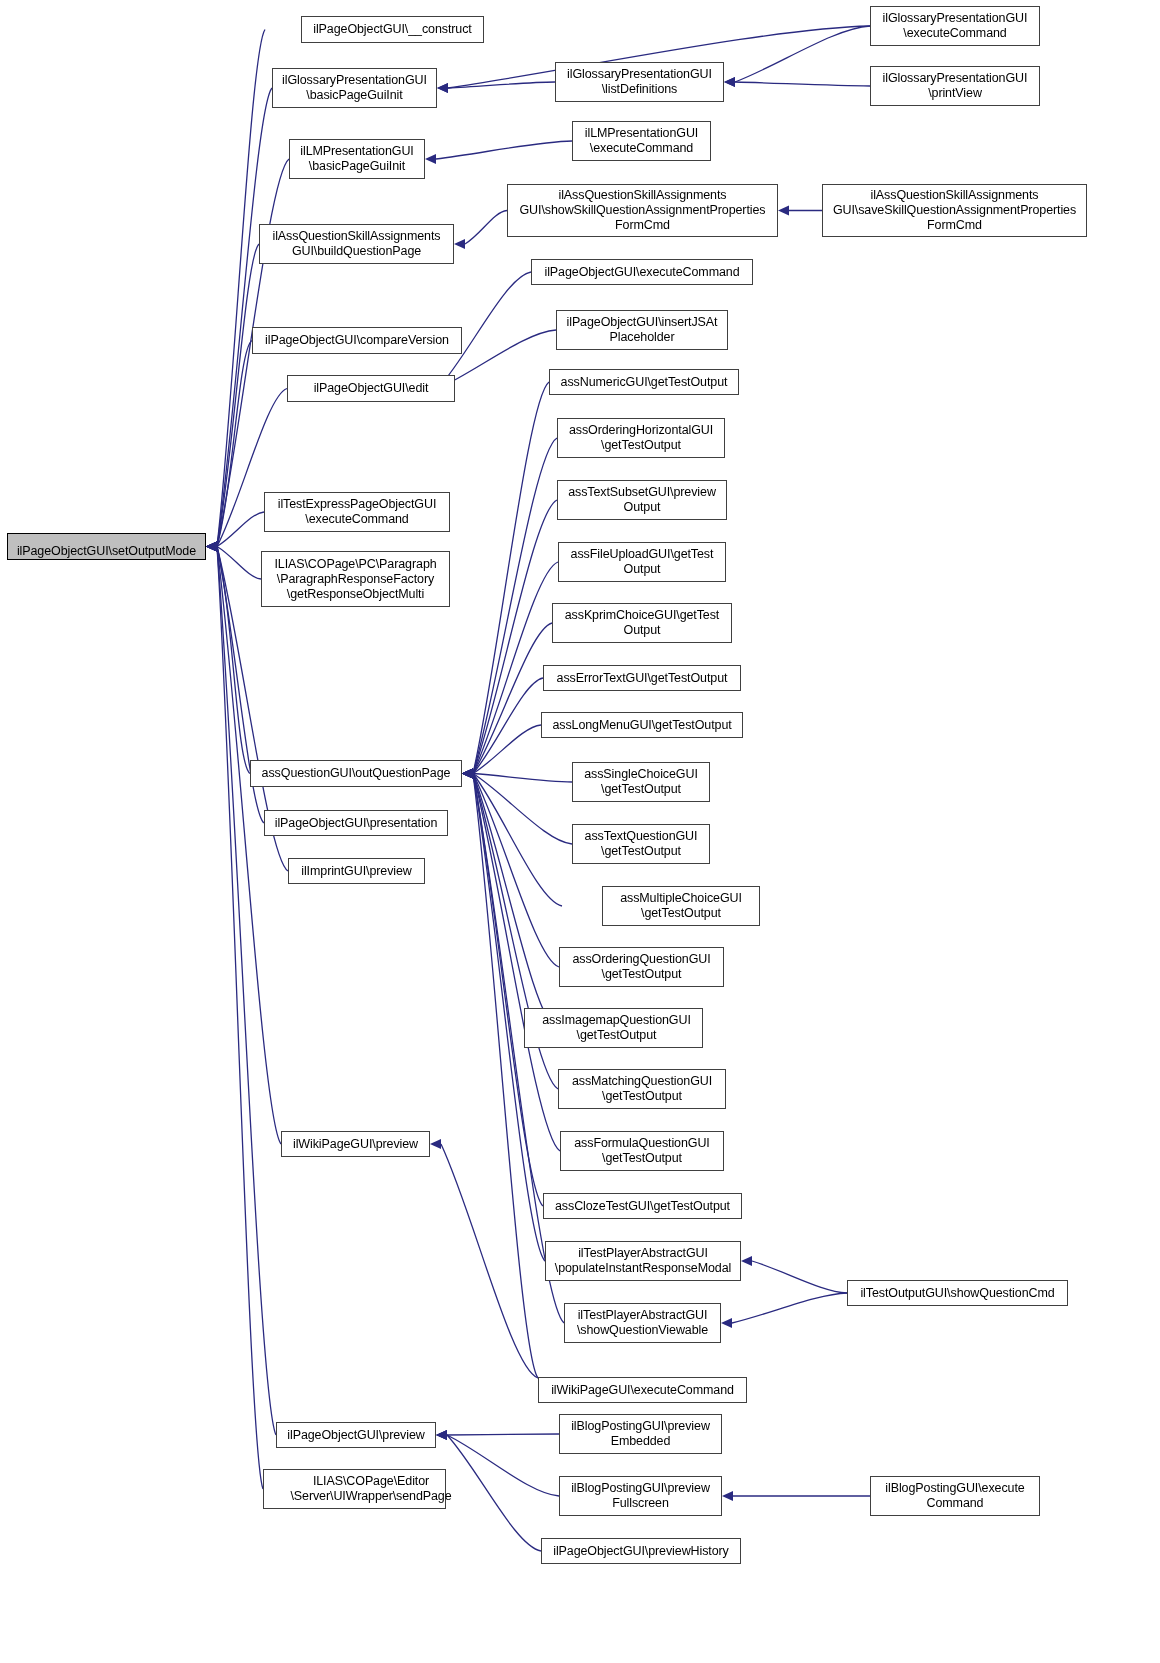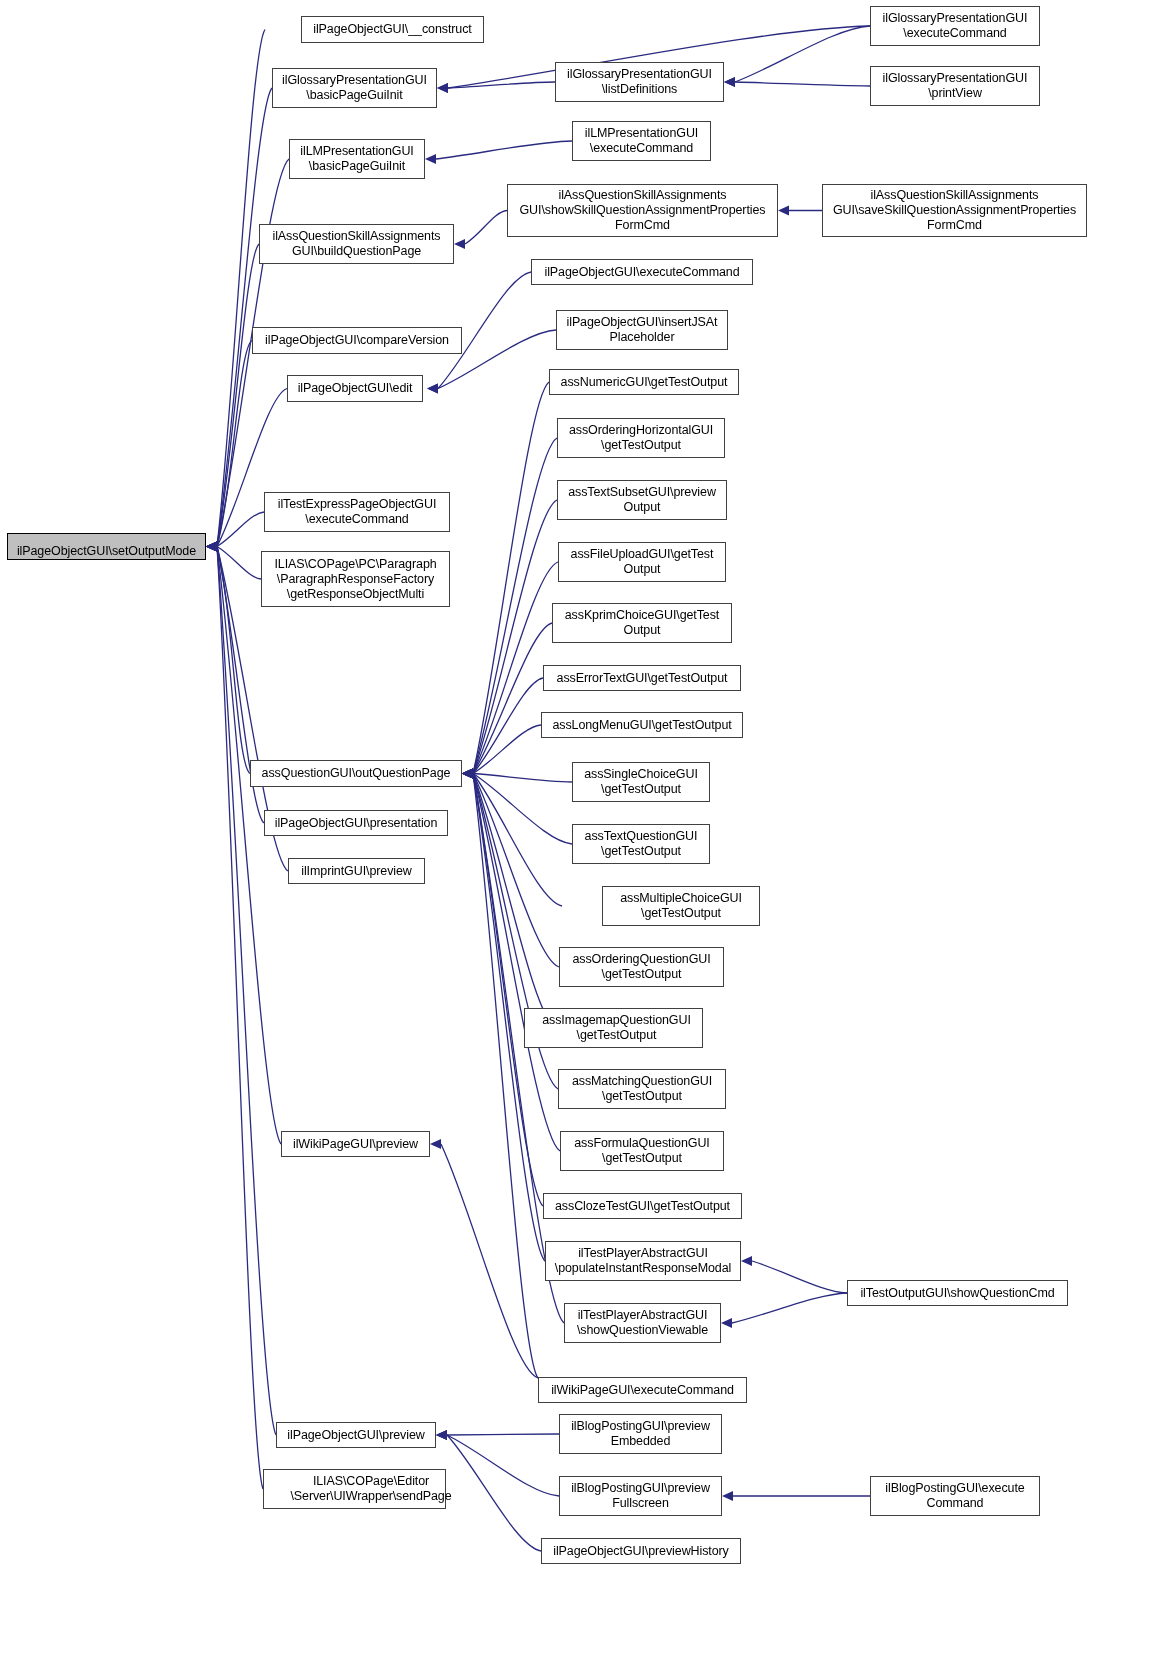--- a/index.html
+++ b/index.html
@@ -156,21 +156,21 @@
 FormCmd</span>
       </div>
       <div class="node" style="left: 822px; top: 184px; width: 265px; height: 53px;">
         <span>ilAssQuestionSkillAssignments
 GUI\saveSkillQuestionAssignmentProperties
 FormCmd</span>
       </div>
       <div class="node" style="left: 252px; top: 327px; width: 210px; height: 27px;">
         <span>ilPageObjectGUI\compareVersion</span>
       </div>
-      <div class="node" style="left: 287px; top: 375px; width: 136px; height: 27px;">
+      <div class="node" style="left: 287px; top: 375px; width: 168px; height: 27px;">
         <span>ilPageObjectGUI\edit</span>
       </div>
       <div class="node" style="left: 531px; top: 259px; width: 222px; height: 26px;">
         <span>ilPageObjectGUI\executeCommand</span>
       </div>
       <div class="node" style="left: 556px; top: 310px; width: 172px; height: 40px;">
         <span>ilPageObjectGUI\insertJSAt
 Placeholder</span>
       </div>
       <div class="node" style="left: 264px; top: 492px; width: 186px; height: 40px;">

